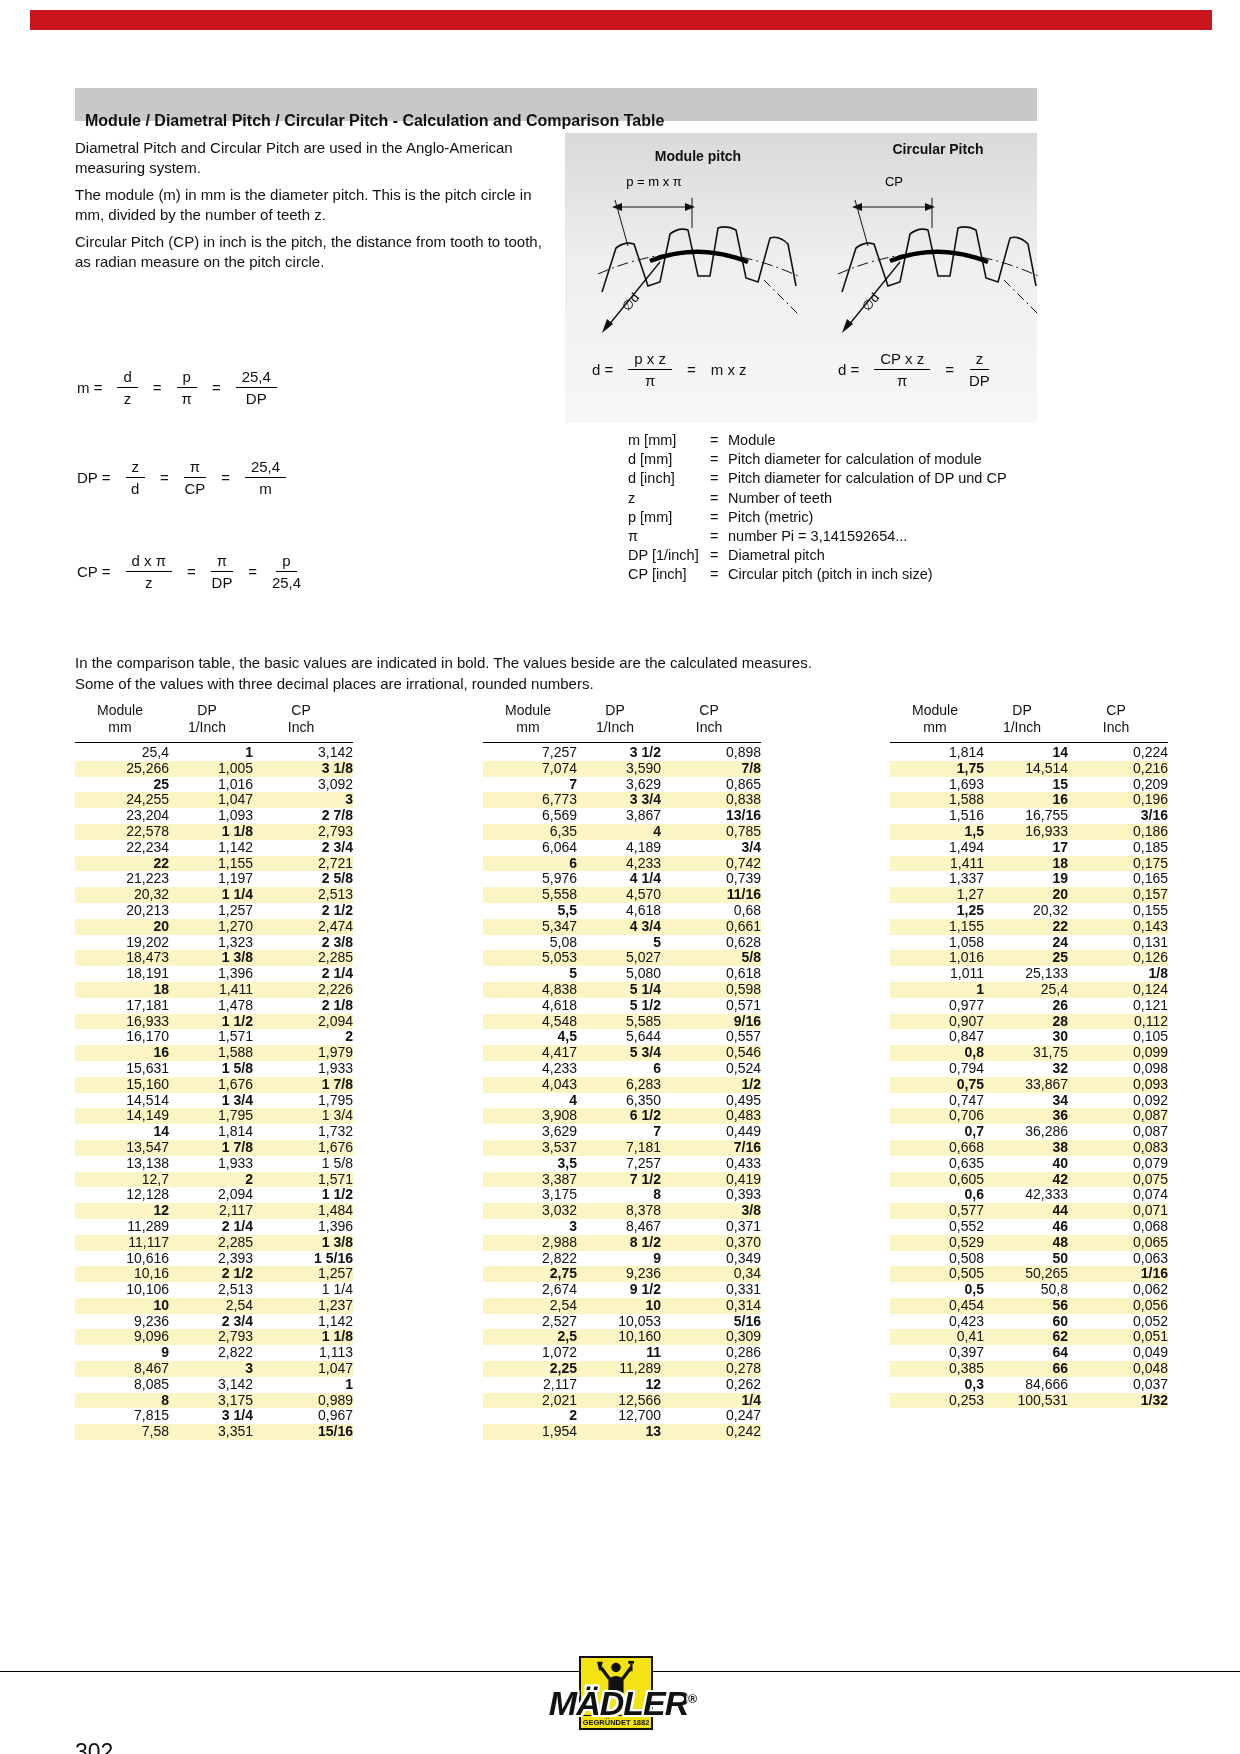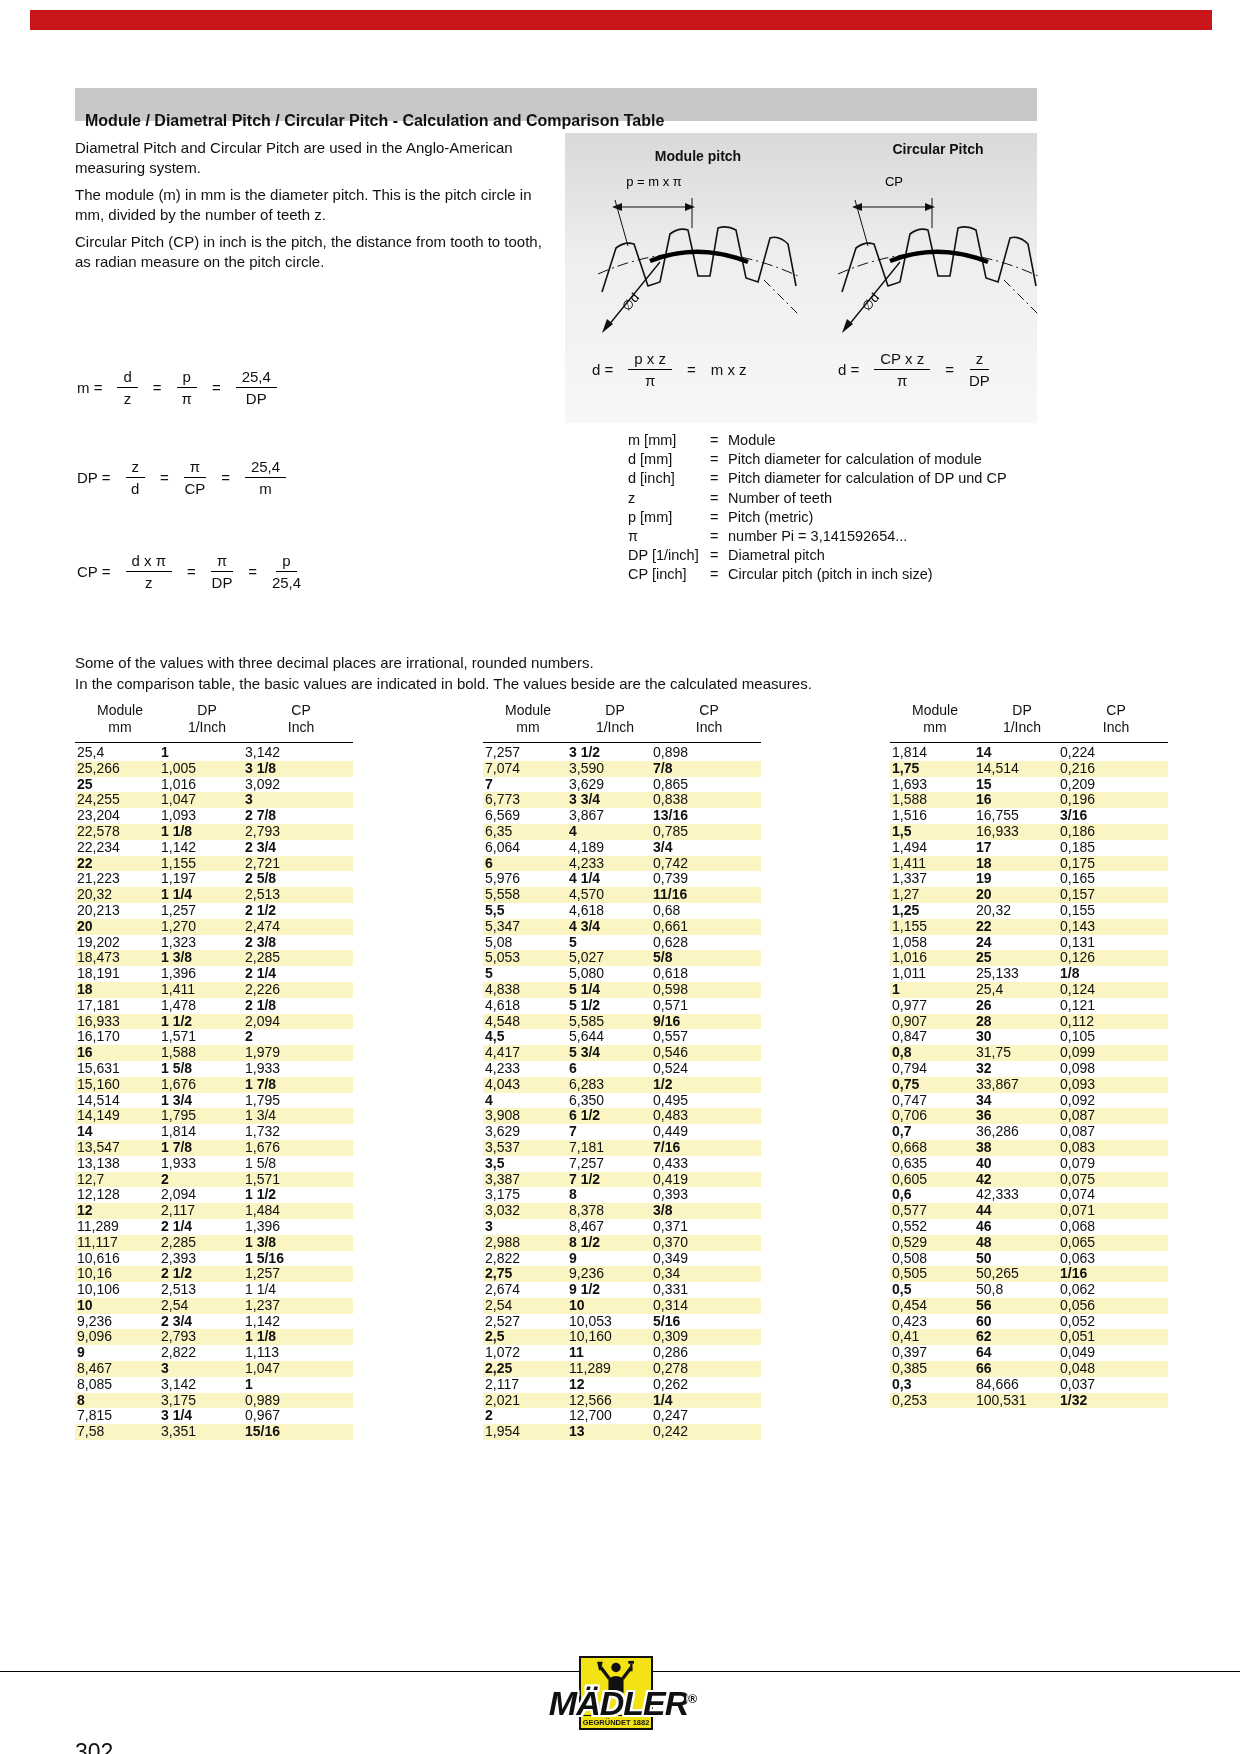--- a/index.html
+++ b/index.html
@@ -41,21 +41,21 @@
   .lgeq{width:18px;}
   
   #note{left:75px;top:652px;width:920px;font-size:15px;line-height:21px;}
   
   .tgroup{top:702px;width:278px;}
   #g0{left:75px;} #g1{left:483px;} #g2{left:890px;}
   .thead{display:flex;font-size:14px;line-height:17px;border-bottom:1px solid #000;
          padding-bottom:6px;}
   .hc{text-align:center;}
   .hc.c0{width:90px;} .hc.c1{width:84px;} .hc.c2{width:104px;}
-  .rows{margin-top:2px;}
+  .rows{margin-top:2px;text-align:right;}
   .trow{height:15.8px;line-height:15.8px;font-size:14px;white-space:nowrap;}
   .trow.alt{background:#faf5c3;}
   .tc{display:inline-block;vertical-align:top;}
   .tc.c0{width:84px;padding-left:2px;}
   .tc.c1{width:84px;}
   .tc.c2{width:100px;}
   .tc.bold{font-weight:bold;}
   
   #footrule{left:0;top:1671px;width:1240px;height:1px;background:#000;}
   #pageno{left:75px;top:1739px;font-size:23px;}
@@ -231,22 +231,22 @@
       <span class="lgv">Diametral pitch</span>
     </div>
     <div class="lgrow">
       <span class="lgk">CP [inch]</span>
       <span class="lgeq">=</span>
       <span class="lgv">Circular pitch (pitch in inch size)</span>
     </div>
   </div>
 
 <div class="abs" id="note">
+  <div>In the comparison table, the basic values are indicated in bold. The values beside are the calculated measures.</div>
   <div>Some of the values with three decimal places are irrational, rounded numbers.</div>
-  <div>In the comparison table, the basic values are indicated in bold. The values beside are the calculated measures.</div>
 </div>
 
 <div class="abs tgroup" id="g0">
   <div class="thead">
       <span class="hc c0">
         <div>Module</div>
         <div>mm</div>
       </span>
       <span class="hc c1">
         <div>DP</div>

